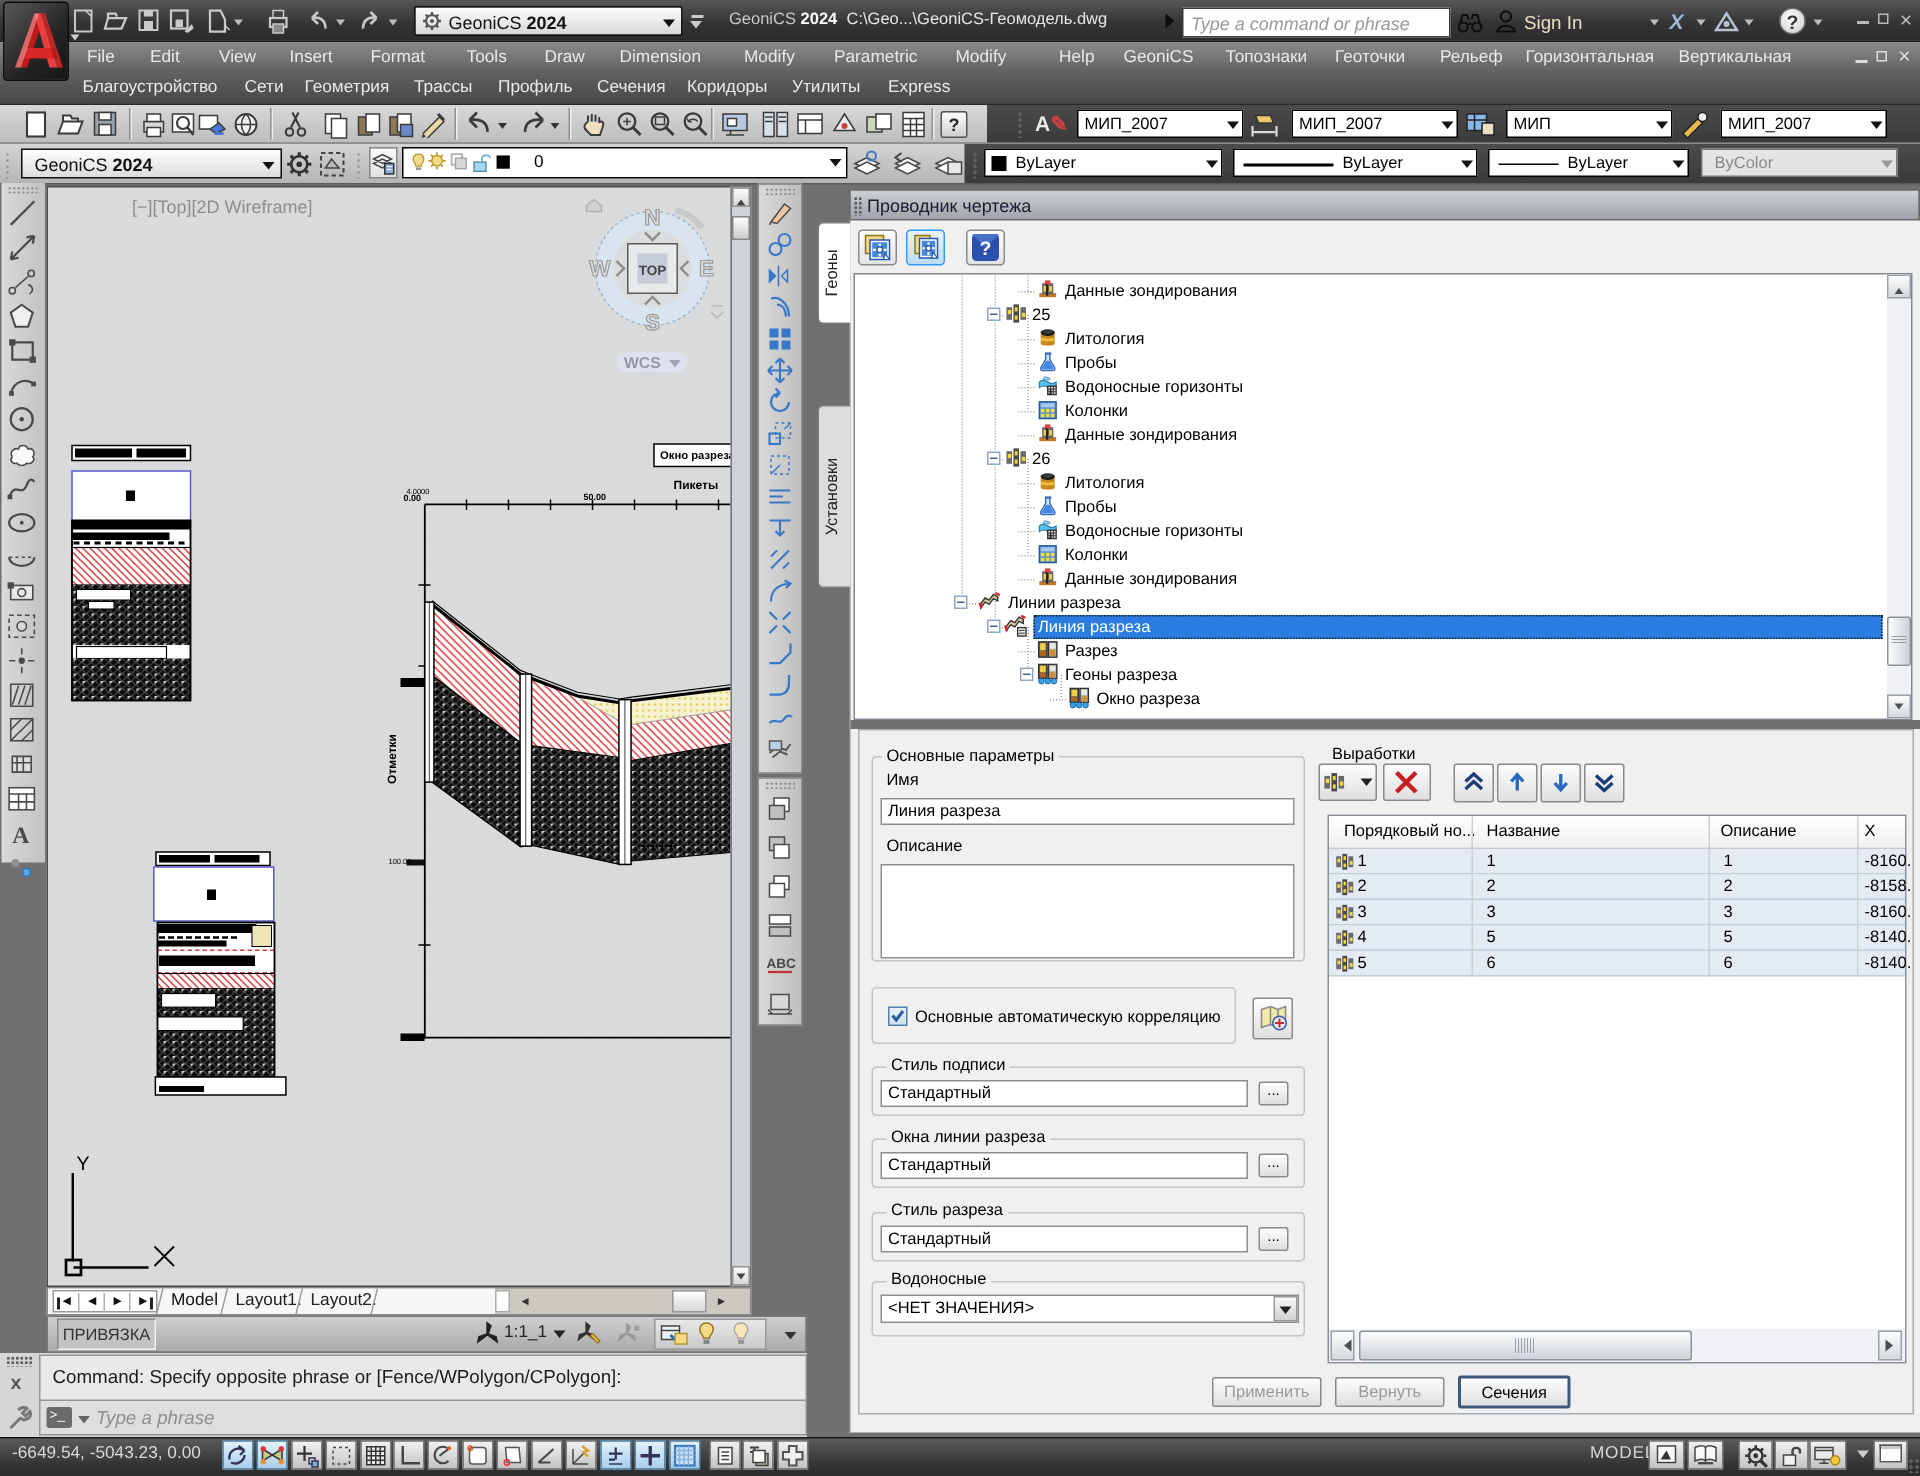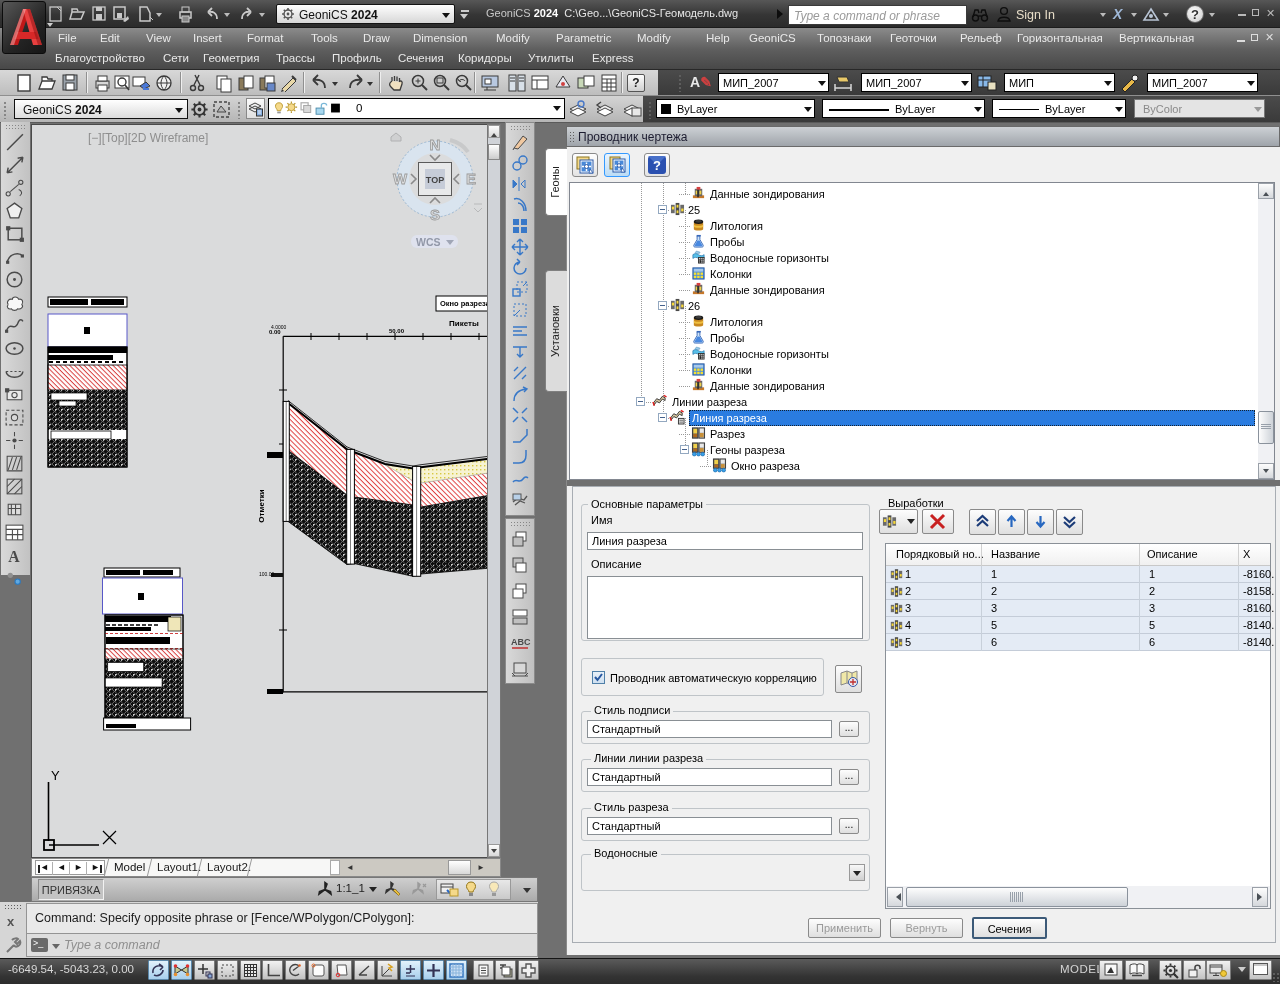--- a/index.html
+++ b/index.html
@@ -779,21 +779,21 @@
 <span class="tx" style="left:7px;top:914px;font-size:13px;font-weight:bold;color:#555">x</span>
 <svg width="20" height="20" style="left:3px;top:936px" viewBox="0 0 20 20">
     <path d="M4 16 L11 9 M9 4 C11 2 14 2 15 3 L12 6 L14 8 L17 5 C18 7 17 9 15 10 C13 11 12 11 11 9" fill="none" stroke="#777" stroke-width="2"></path>
   </svg>
 <div class="ab" style="left:26px;top:903px;width:512px;height:31px;background:#e9e9e9;border:1px solid #949494"></div>
 <span class="tx" style="left:35px;top:911px;font-size:12.5px;color:#1c1c1c">Command: Specify opposite phrase or [Fence/WPolygon/CPolygon]:</span>
 <div class="ab" style="left:26px;top:934px;width:512px;height:23px;background:#dedede;border:1px solid #949494;border-top:none"></div>
 <div class="ab" style="left:31px;top:938px;width:17px;height:14px;background:#6a6a6a;border-radius:2px"></div>
 <span class="tx" style="left:33px;top:938px;font-size:9px;color:#fff">&gt;_</span>
 <div class="ab" style="left:52px;top:944px;width:0;height:0;border:4px solid transparent;border-top:5px solid #666"></div>
-<span class="tx" style="left:64px;top:938px;font-size:12.5px;font-style:italic;color:#8f8f8f">Type a command</span>
+<span class="tx" style="left:64px;top:938px;font-size:12.5px;font-style:italic;color:#8f8f8f">Type a phrase</span>
 <div class="ab" id="phead">
     <div class="gripd" style="left:2px;top:4px;width:6px;height:13px;background-size:3px 3px"></div>
     <span class="tx" style="left:11px;top:3px">Проводник чертежа</span>
   </div>
 <div class="ab" id="pbody">
 <div class="ab" style="left:0;top:333px;width:714px;height:6px;background:#707070"></div>
 <div class="ab" style="left:5px;top:6px;width:26px;height:24px;background:linear-gradient(#fefefe,#e3e3e3);border:1px solid #8a8a8a;border-radius:3px"></div>
 <div class="ab" style="left:37px;top:6px;width:26px;height:24px;background:linear-gradient(#eaf4fd,#bcdcf5);border:1px solid #3399ff;border-radius:3px"></div>
 <div class="ab" style="left:77px;top:6px;width:26px;height:24px;background:linear-gradient(#fefefe,#e3e3e3);border:1px solid #8a8a8a;border-radius:3px"></div>
 <svg width="20" height="18" style="left:8px;top:9px" viewBox="0 0 20 18">
@@ -1023,42 +1023,43 @@
       </div>
 <span class="tx" style="left:18px;top:27px;font-size:11px">Имя</span>
 <div class="fld" style="left:14px;top:45px;width:276px;height:18px">Линия разреза</div>
 <span class="tx" style="left:18px;top:71px;font-size:11px">Описание</span>
 <div class="fld" style="left:14px;top:89px;width:276px;height:63px"></div>
 <div class="gb" style="left:8px;top:171px;width:243px;height:38px"></div>
 <div class="ab" style="left:19px;top:184px;width:13px;height:13px;background:linear-gradient(#e8f0f8,#cfe0f0);border:1px solid #5080a8"></div>
 <svg width="11" height="11" style="left:20px;top:185px" viewBox="0 0 11 11">
         <path d="M2 5 L4.5 8 L9 2" fill="none" stroke="#2858a0" stroke-width="2"></path>
       </svg>
-<span class="tx" style="left:37px;top:185px;font-size:11px">Проводник автоматическую корреляцию</span>
+<span class="tx" style="left:37px;top:185px;font-size:11px">Основные автоматическую корреляцию</span>
 <div class="ab btn3" style="left:262px;top:178px;width:27px;height:28px"></div>
 <svg width="20" height="20" style="left:266px;top:182px" viewBox="0 0 20 20">
         <path d="M2 4 L8 2 L13 4 L18 2 V14 L13 16 L8 14 L2 16 Z" fill="#f0e8a8" stroke="#888"></path>
         <path d="M8 2 V14 M13 4 V16" stroke="#888"></path>
         <circle cx="14" cy="13" r="4.5" fill="#e8e8f0" stroke="#3858a8"></circle>
         <path d="M14 10 V16 M11 13 H17" stroke="#c03030" stroke-width="1.3"></path>
       </svg>
 <div class="gb" style="left:8px;top:224px;width:289px;height:33px"></div>
       <span class="tx" style="left:18px;top:217px;font-size:11px;background:#f0f0f0;padding:0 3px">Стиль подписи</span>
       <div class="fld" style="left:14px;top:233px;width:245px;height:18px">Стандартный</div>
       <div class="btn3" style="left:266px;top:234px;width:20px;height:16px;font-size:10px;line-height:12px">...</div>
 <div class="gb" style="left:8px;top:272px;width:289px;height:33px"></div>
-      <span class="tx" style="left:18px;top:265px;font-size:11px;background:#f0f0f0;padding:0 3px">Линии линии разреза</span>
+      <span class="tx" style="left:18px;top:265px;font-size:11px;background:#f0f0f0;padding:0 3px">Окна линии разреза</span>
       <div class="fld" style="left:14px;top:281px;width:245px;height:18px">Стандартный</div>
       <div class="btn3" style="left:266px;top:282px;width:20px;height:16px;font-size:10px;line-height:12px">...</div>
 <div class="gb" style="left:8px;top:321px;width:289px;height:33px"></div>
       <span class="tx" style="left:18px;top:314px;font-size:11px;background:#f0f0f0;padding:0 3px">Стиль разреза</span>
       <div class="fld" style="left:14px;top:330px;width:245px;height:18px">Стандартный</div>
       <div class="btn3" style="left:266px;top:331px;width:20px;height:16px;font-size:10px;line-height:12px">...</div>
 <div class="gb" style="left:8px;top:367px;width:289px;height:37px"></div>
 <span class="tx" style="left:18px;top:360px;font-size:11px;background:#f0f0f0;padding:0 3px">Водоносные</span>
+<div class="fld" style="left:14px;top:376px;width:279px;height:19px">&lt;НЕТ ЗНАЧЕНИЯ&gt;</div>
 <div class="ab" style="left:276px;top:377px;width:16px;height:17px;background:linear-gradient(#f8f8f8,#d0d0d0);border:1px solid #999"></div>
 <div class="ab" style="left:280px;top:384px;width:0;height:0;border:4px solid transparent;border-top:5px solid #222"></div>
 <div class="btn3" style="left:235px;top:431px;width:73px;height:20px;font-size:11px;line-height:19px;color:#9a9a9a">Применить</div>
 <div class="btn3" style="left:317px;top:431px;width:73px;height:20px;font-size:11px;line-height:19px;color:#9a9a9a">Вернуть</div>
 <div class="btn3" style="left:399px;top:430px;width:75px;height:22px;font-size:11px;line-height:20px;color:#000;border:2px solid #3c5a78">Сечения</div>
 <span class="tx" style="left:315px;top:10px;font-size:11px">Выработки</span>
 <div class="ab btn3" style="left:306px;top:22px;width:39px;height:25px"></div>
 <svg width="15" height="15" style="left:309px;top:27px" viewBox="0 0 16 15">
         <rect x="1" y="3" width="4" height="9" fill="#6a6a6a"></rect>
         <rect x="6" y="1" width="4" height="13" fill="#4a4a4a"></rect>

